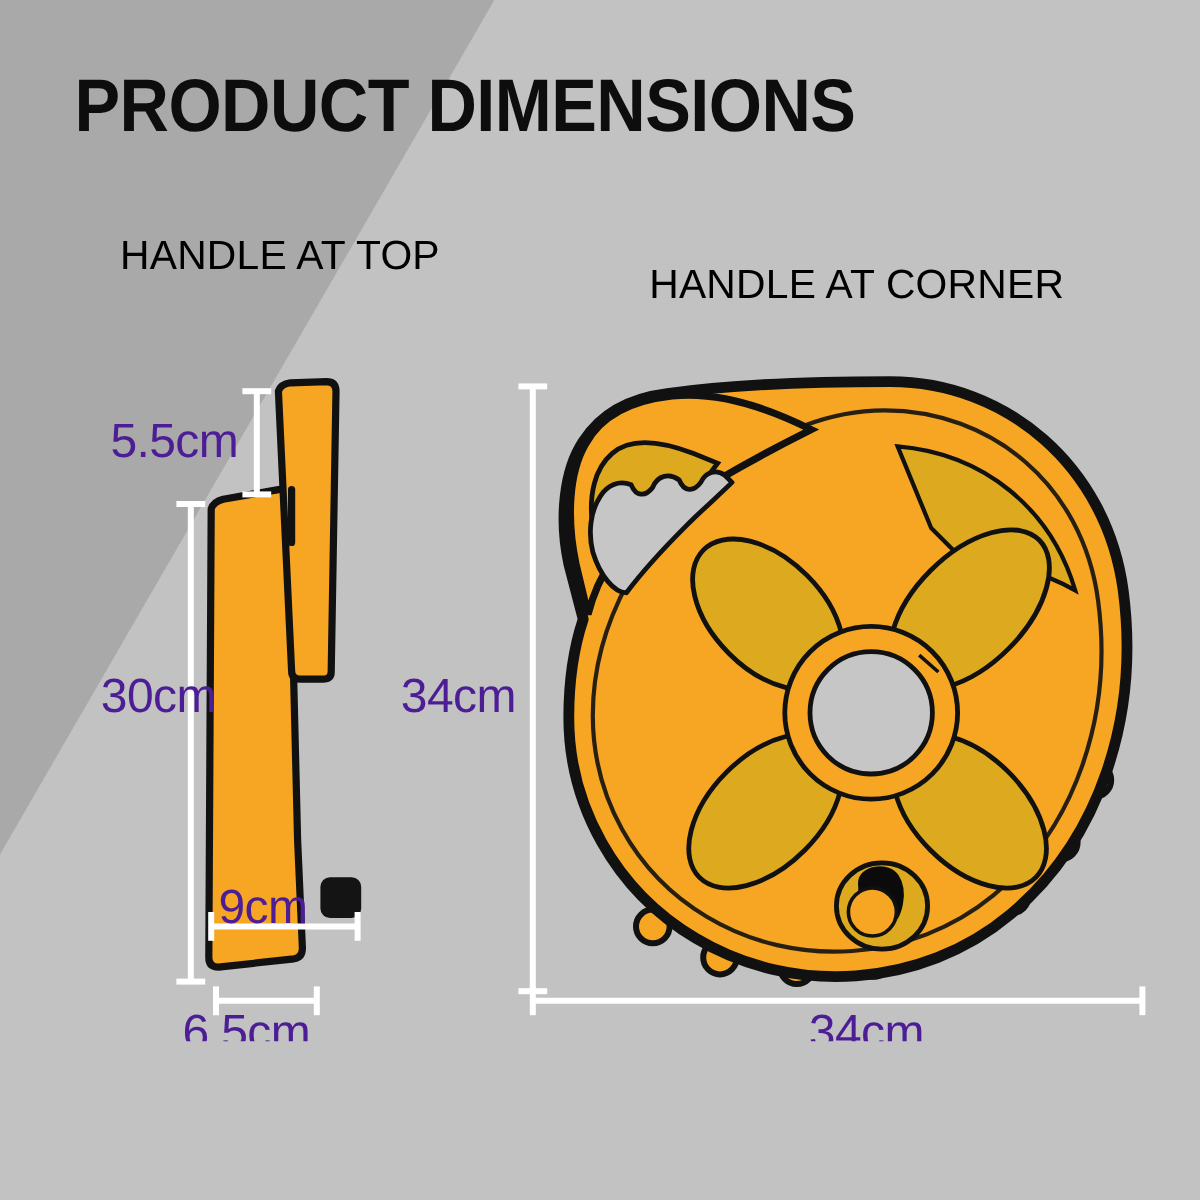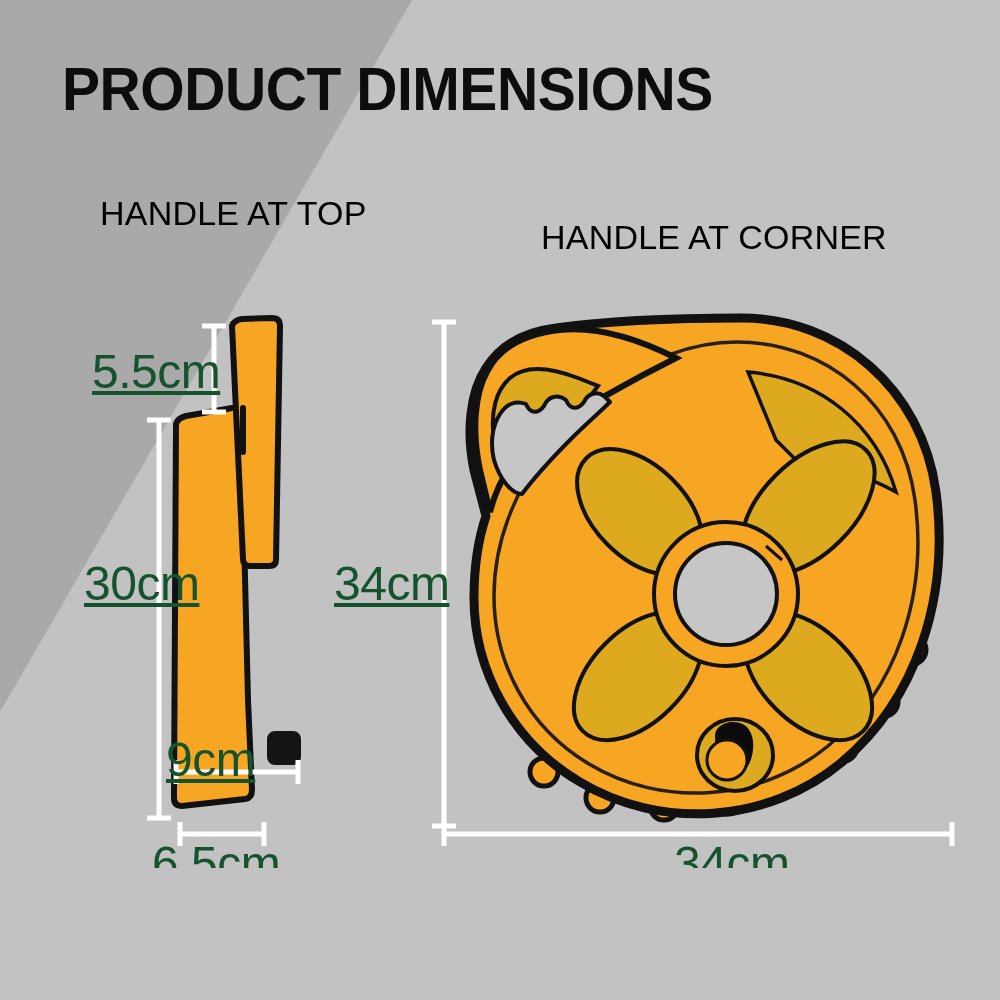--- a/index.html
+++ b/index.html
@@ -46,29 +46,28 @@
   .section-heading {
     font-size: 34px;
     font-weight: 400;
     color: #000000;
     letter-spacing: 0.2px;
   }
   #heading-left  { left: 100px; top: 196px; }
   #heading-right { left: 541px; top: 196px; margin-top: 24px; }
 
   .dim-label {
-    font-size: 48px;
+    font-size: 40px;
     font-weight: 400;
-    color: #14532d;
+    color: #4c1d95;
     letter-spacing: -0.5px;
-    text-decoration: underline;
   }
   #label-55  { left: 92px;  top: 348px; }
   #label-30  { left: 50px;  top: 560px; margin-left: 34px; }
-  #label-9   { left: 166px; top: 736px; }
+  #label-9   { left: 182px; top: 736px; }
   #label-65  { left: 152px; top: 840px; }
   #label-34v { left: 334px; top: 560px; }
   #label-34h { left: 674px; top: 840px; }
 </style>
 </head>
 <body>
 
 <div id="page">
 
   <svg id="bg-svg" viewBox="0 0 1000 1000">

